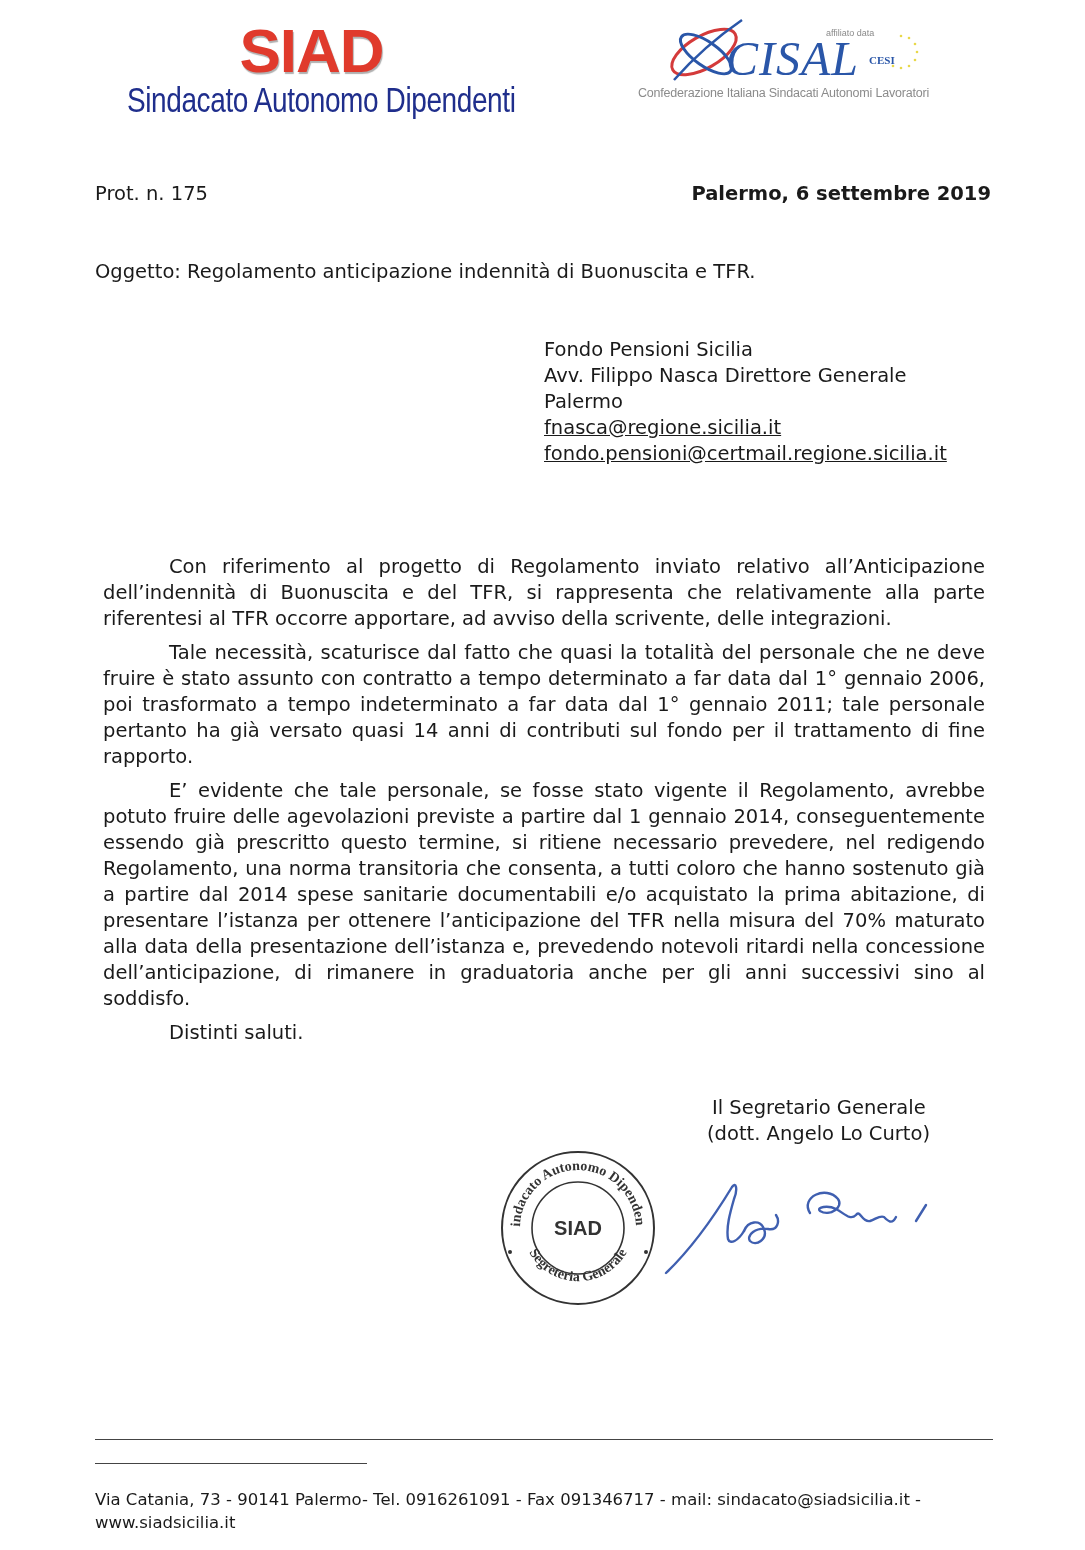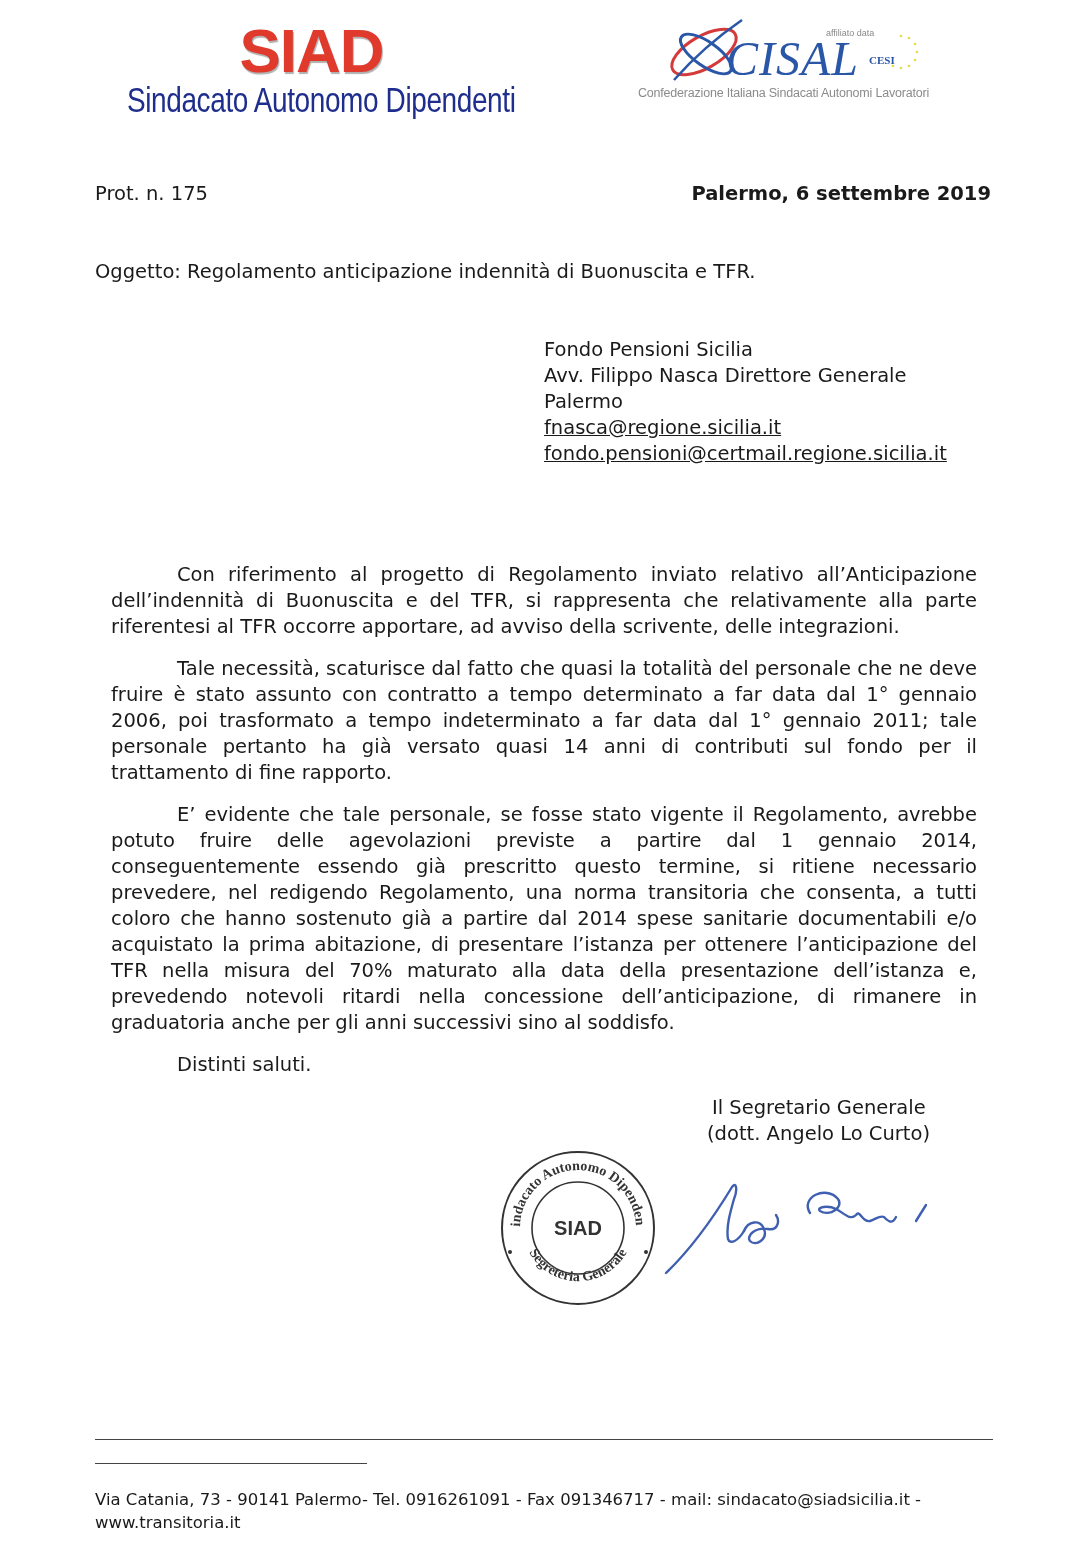--- a/index.html
+++ b/index.html
@@ -31,21 +31,21 @@
 
   #prot { left: 95px; top: 181px; }
   #date { right: 94px; top: 181px; text-align: right; font-weight: bold; }
   #subject { left: 95px; top: 259px; }
 
   #recipient { left: 544px; top: 337px; }
   #recipient div { white-space: nowrap; }
   .link { text-decoration: underline; color: #1a1a1a; cursor: pointer; }
 
   #body { left: 95px; top: 546px; width: 898px; }
-  #body p { margin: 16px; text-align: justify; text-indent: 66px; }
+  #body p { margin: 8px; text-align: justify; text-indent: 66px; }
   #body p.last { text-align: left; }
 
   #sign-role { left: 712px; top: 1095px; }
   #sign-name { left: 707px; top: 1121px; }
 
   #stamp { left: 498px; top: 1148px; }
   #signature { left: 660px; top: 1165px; }
 
   .rule { position: absolute; height: 1px; background: #444; }
   #rule1 { left: 95px; top: 1439px; width: 898px; }
@@ -134,14 +134,14 @@
     <path d="M150 48 C 140 32, 166 20, 178 34 C 184 42, 170 52, 160 46 C 156 42, 168 40, 176 44 C 184 48, 190 56, 196 50 C 200 44, 202 58, 210 56 C 216 54, 220 50, 224 52 C 228 56, 232 60, 236 52"></path>
     <path d="M256 56 L 266 40"></path>
   </g>
 </svg>
 
 <div id="rule1" class="rule"></div>
 <div id="rule2" class="rule"></div>
 
 <div id="footer" class="abs">
   <div>Via Catania, 73   -   90141 Palermo-   Tel. 0916261091 - Fax   091346717 - mail: sindacato@siadsicilia.it -</div>
-  <div>www.transitoria.it</div>
+  <div>www.siadsicilia.it</div>
 </div>
 
 </body></html>

